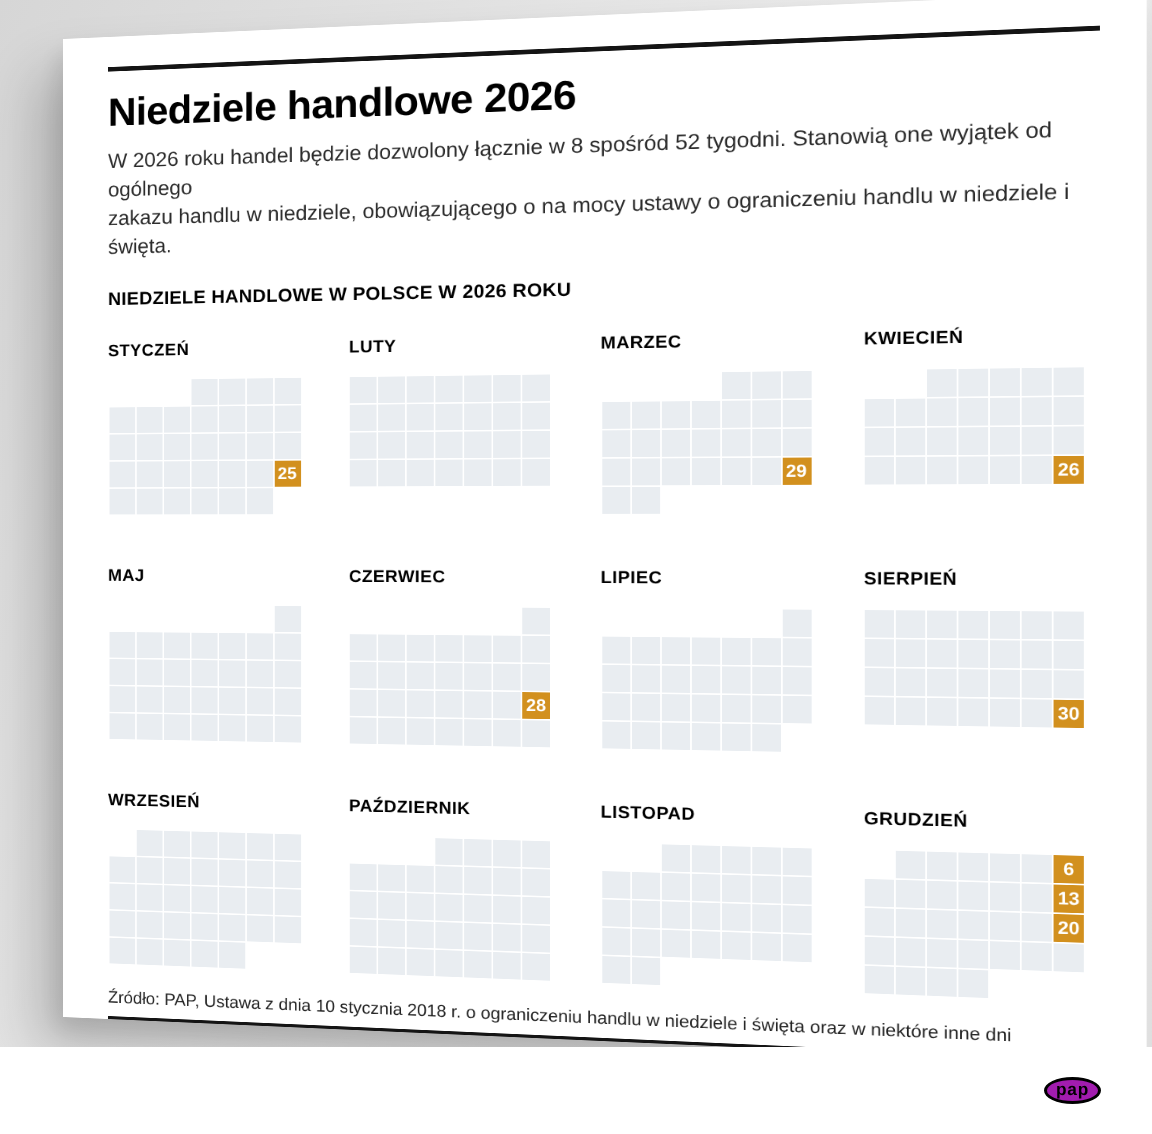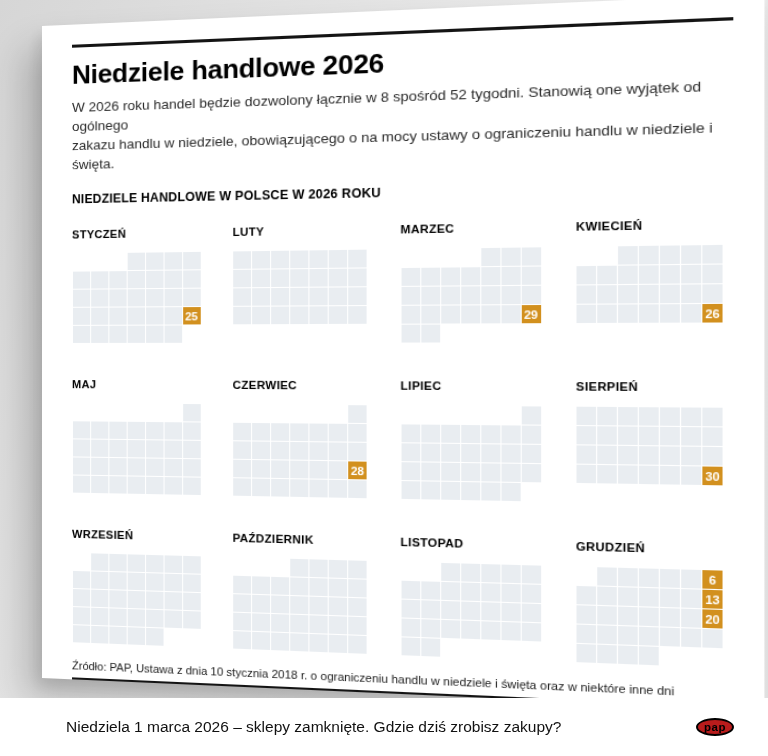--- a/index.html
+++ b/index.html
@@ -58,21 +58,21 @@
   .caption-bar{
     position:absolute;left:0;bottom:0;width:768px;height:58px;background:#ffffff;
     display:flex;align-items:center;box-sizing:border-box;
     padding:0 34px 0 66px;z-index:5;
   }
   .caption-text{font-size:15.5px;color:#111;}
   .pap-logo{
     margin-left:auto;width:38px;height:18px;border:2.5px solid #000;border-radius:50%;
     display:flex;align-items:center;justify-content:center;
     font-size:11.5px;font-weight:bold;color:#000;letter-spacing:0.5px;
-    background:#b91c1c;box-sizing:border-box;
+    background:#a21caf;box-sizing:border-box;
   }
 </style>
 </head>
 <body>
 
 <div class="stage">
   <div class="wall-fold"></div>
 
   <div class="poster">
     <div class="top-rule"></div>
@@ -654,16 +654,15 @@
               <div class="day-cell empty"></div>
             </div>
           </div>
         </div>
       </div>
 
     <div class="source-line">Źródło: PAP, Ustawa z dnia 10 stycznia 2018 r. o ograniczeniu handlu w niedziele i święta oraz w niektóre inne dni</div>
   </div>
 
   <div class="caption-bar">
-    <span class="caption-text">Niedziela 1 marca 2026 – sklepy zamknięte. Gdzie dziś zrobisz zakupy?</span>
     <span class="pap-logo">pap</span>
   </div>
 </div>
 
 </body></html>

